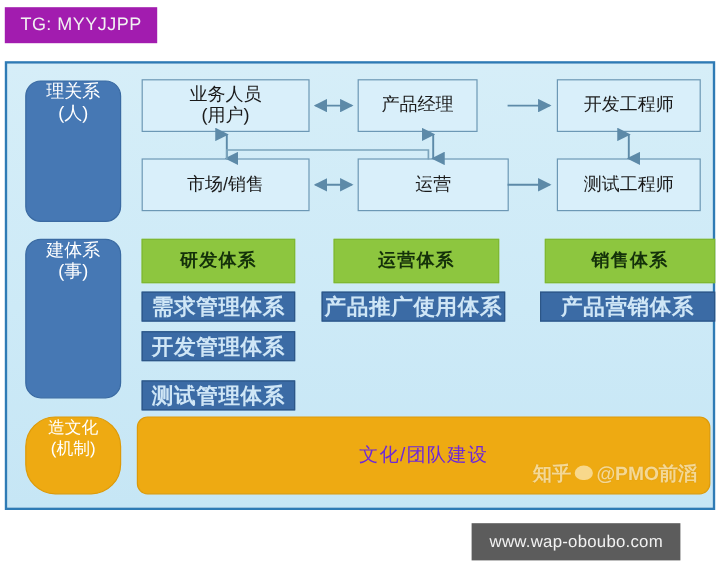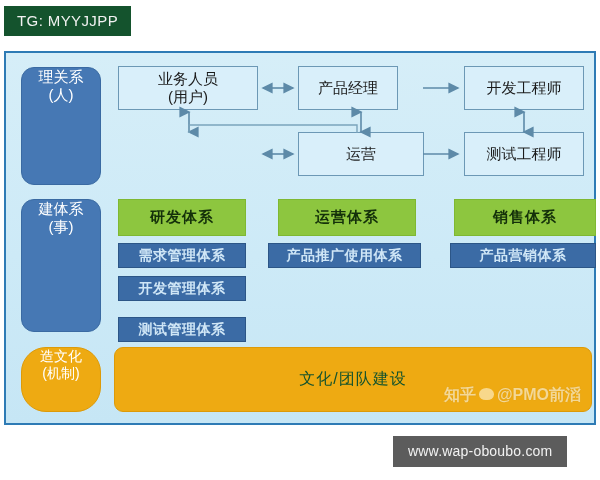--- a/index.html
+++ b/index.html
@@ -6,21 +6,21 @@
   body{
     width:600px;height:480px;
     background:#ffffff;
     font-family:"Liberation Sans","DejaVu Sans",sans-serif;
     position:relative;overflow:hidden;
   }
 
   
   .tg-tag{
     position:absolute;left:4px;top:6px;
-    background:#14532d;color:#f2f2f2;
+    background:#a21caf;color:#f2f2f2;
     font-size:15px;letter-spacing:.4px;
     padding:6px 13px 7px 13px;
     white-space:nowrap;
   }
 
   
   .url-tag{
     position:absolute;left:393px;top:436px;
     background:#5c5c5c;color:#f2f2f2;
     font-size:14px;letter-spacing:.2px;
@@ -97,21 +97,21 @@
     display:flex;align-items:center;justify-content:center;
     color:#14310a;font-size:15px;font-weight:bold;
     letter-spacing:1px;
   }
   .sub-box{
     position:absolute;
     box-sizing:border-box;
     background:#3b6ba5;
     border:1px solid #2c5687;
     display:flex;align-items:center;justify-content:center;
-    color:#cfe6f6;font-size:14px;font-weight:bold;
+    color:#cfe6f6;font-size:18px;font-weight:bold;
     letter-spacing:.5px;
     white-space:nowrap;
     font-family:Liberation Serif, serif;
   }
 
   
   #gh-a{left:112px;top:146px;width:128px;height:37px;}
   #sb-a1{left:112px;top:190px;width:128px;height:25px;}
   #sb-a2{left:112px;top:223px;width:128px;height:25px;}
   #sb-a3{left:112px;top:264px;width:128px;height:25px;}
@@ -124,21 +124,21 @@
   #sb-c1{left:444px;top:190px;width:146px;height:25px;}
 
   
   .orange-bar{
     position:absolute;left:108px;top:294px;width:478px;height:65px;
     box-sizing:border-box;
     background:#eeaa12;
     border:1px solid #dd9a08;
     border-radius:9px;
     display:flex;align-items:center;justify-content:center;
-    color:#14532d;font-size:16px;letter-spacing:1px;
+    color:#6d28d9;font-size:16px;letter-spacing:1px;
   }
 
   
   .watermark{
     position:absolute;left:438px;top:332px;
     display:flex;align-items:center;gap:2px;
     color:#f6e3b2;font-size:16px;font-weight:bold;
     opacity:.82;pointer-events:none;
     text-shadow:0 0 1px rgba(180,120,10,.6);
   }
@@ -168,20 +168,23 @@
         <span>业务人员</span><br>
         <span>(用户)</span>
       </span>
     </div>
     <div class="role" id="role-pm">
       <span>产品经理</span>
     </div>
     <div class="role" id="role-dev">
       <span>开发工程师</span>
     </div>
+    <div class="role" id="role-market">
+      <span>市场/销售</span>
+    </div>
     <div class="role" id="role-ops">
       <span>运营</span>
     </div>
     <div class="role" id="role-qa">
       <span>测试工程师</span>
     </div>
 
     <div class="arrow" style="left:250px;top:26px;">
       <svg width="44" height="18" viewBox="0 0 44 18">
         <defs>

